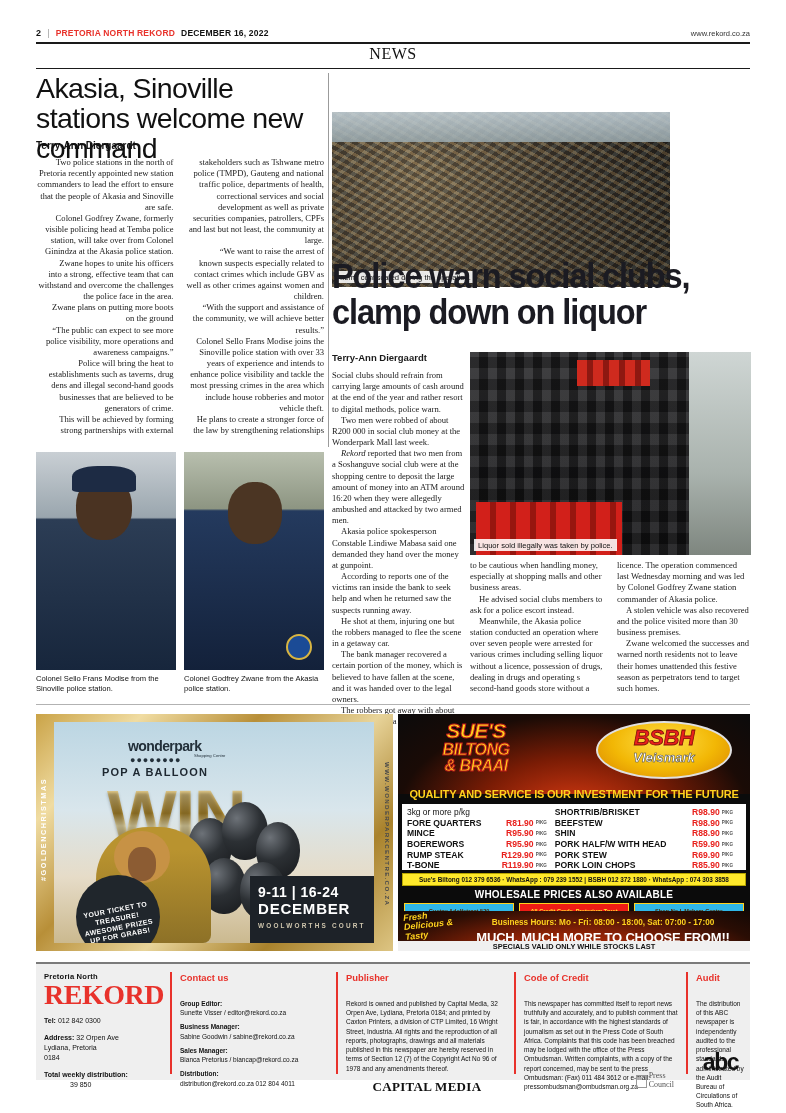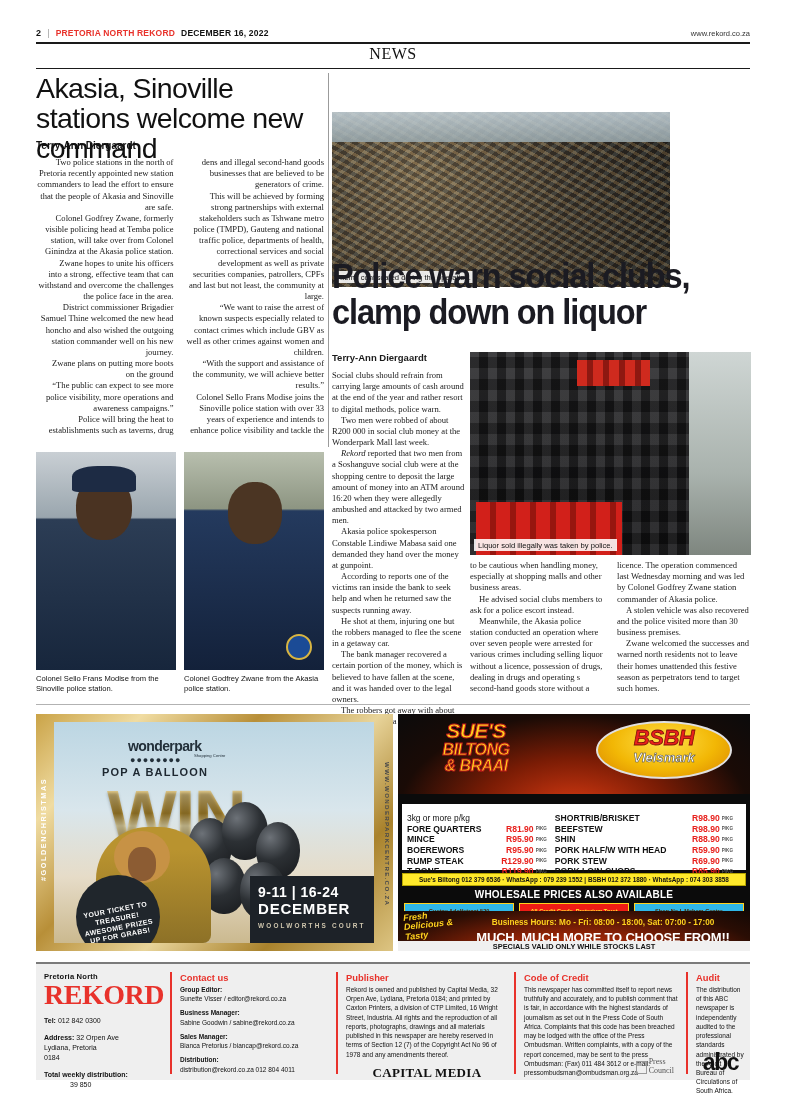--- a/index.html
+++ b/index.html
@@ -233,21 +233,21 @@
     position:absolute; right: 18px; top: 36px; width: 136px; text-align:center;
     font-size: 13px; font-weight:bold; font-style:italic; color:#ffffff;
     -webkit-text-stroke: .5px #444;
   }
   .bt-quality {
     position:absolute; left:0; top: 74px; width:100%; text-align:center;
     font-size: 11px; font-weight:bold; color:#ffd21e; letter-spacing:-.2px;
   }
   .bt-table {
     position:absolute; left: 4px; top: 90px; width: 344px; height: 66px;
-    background: #ffffff; color:#111; padding: 9px 5px;
+    background: #ffffff; color:#111; padding: 3px 5px;
   }
   .bt-table table { width:100%; border-collapse:collapse; font-size: 8.6px; font-weight:bold; }
   .bt-table td { padding: .3px 0; white-space: nowrap; }
   .bt-table td.price { color:#e8201c; text-align:right; padding-right:2px; }
   .bt-table td.unit { color:#555; font-size:4.6px; padding-right:5px; }
   .bt-table td.hdr { font-weight:normal; font-size:8.4px; }
   .bt-contact {
     position:absolute; left: 4px; top: 159px; width: 344px; height: 13px;
     background: #ffe92b; border: 1px solid #b8a600;
     font-size: 6.4px; font-weight:bold; color:#111; text-align:center; line-height: 12px;
@@ -280,21 +280,21 @@
     position:absolute; left: 36px; top: 962px; width: 714px; height: 118px;
     background: #efefef; border-top: 2px solid #7b7b7b;
     font-family:"Liberation Sans",sans-serif;
   }
   .f-col { position:absolute; top: 8px; }
   .f-div { position:absolute; top: 8px; width: 1.5px; height: 102px; background:#e8322b; }
   .f-pn { font-size: 7.6px; font-weight:bold; color:#111; letter-spacing:.2px; }
   .f-rekord { font-family:"Liberation Serif", serif; font-size: 28px; font-weight: bold; color:#e8322b; line-height:1; letter-spacing:-.5px;}
   .f-kv { font-size: 7px; color:#111; line-height: 1.42; margin-top: 7px; }
   .f-kv b { font-weight:bold; }
-  .f-h { font-size: 9.4px; font-weight:bold; color:#e8322b; margin-bottom: 2px; }
+  .f-h { font-size: 9.4px; font-weight:bold; color:#e8322b; margin-bottom: 16px; }
   .f-body { font-size: 6.5px; color:#111; line-height: 1.42; }
   .f-body b { font-weight:bold; }
   .f-capital { font-family:"Liberation Serif",serif; font-size: 13px; font-weight:bold; color:#111; text-align:center; margin-top: 6px; letter-spacing:.3px;}
   .f-press { position:absolute; right: 6px; bottom: 2px; font-family:"Liberation Serif",serif; font-size:9px; color:#555; line-height:1.05;}
   .f-press .sq { display:inline-block; width:11px; height:13px; border:1.5px solid #9a9a9a; vertical-align:-3px; margin-right:2px;}
   .f-abc { position:absolute; right: 12px; bottom: 4px; font-family:"Liberation Sans",sans-serif; font-size: 23px; font-weight:bold; color:#111; letter-spacing:-1.5px;}
 
   
   .ph-scrap-art { position:absolute; inset:0;
     background:
@@ -342,21 +342,20 @@
   <div class="rule-top"></div>
   <div class="section-label">NEWS</div>
   <div class="rule-under"></div>
 
   <h1 class="a1-head">Akasia, Sinoville stations welcome new command</h1>
   <div class="a1-byline">Terry-Ann Diergaardt</div>
   <div class="a1-cols" id="a1body">
       <p class="noind">Two police stations in the north of Pretoria recently appointed new station commanders to lead the effort to ensure that the people of Akasia and Sinoville are safe.</p>
       <p>Colonel Godfrey Zwane, formerly visible policing head at Temba police station, will take over from Colonel Ginindza at the Akasia police station.</p>
       <p>Zwane hopes to unite his officers into a strong, effective team that can withstand and overcome the challenges the police face in the area.</p>
-      <p>District commissioner Brigadier Samuel Thine welcomed the new head honcho and also wished the outgoing station commander well on his new journey.</p>
       <p>Zwane plans on putting more boots on the ground</p>
       <p>“The public can expect to see more police visibility, more operations and awareness campaigns.”</p>
       <p>Police will bring the heat to establishments such as taverns, drug dens and illegal second-hand goods businesses that are believed to be generators of crime.</p>
       <p>This will be achieved by forming strong partnerships with external stakeholders such as Tshwane metro police (TMPD), Gauteng and national traffic police, departments of health, correctional services and social development as well as private securities companies, patrollers, CPFs and last but not least, the community at large.</p>
       <p>“We want to raise the arrest of known suspects especially related to contact crimes which include GBV as well as other crimes against women and children.</p>
       <p>“With the support and assistance of the community, we will achieve better results.”</p>
       <p>Colonel Sello Frans Modise joins the Sinoville police station with over 33 years of experience and intends to enhance police visibility and tackle the most pressing crimes in the area which include house robberies and motor vehicle theft.</p>
       <p>He plans to create a stronger force of the law by strengthening relationships with the local CPF for more manpower on the streets.</p>
     </div>
   <div class="vrule-1"></div>
@@ -447,20 +446,21 @@
   <div class="ad-bt">
     <div class="bt-flame"></div>
     <div class="bt-sue">
       <span>SUE'S</span>
       <span class="l2">BILTONG</span>
       <span class="l3">&amp; BRAAI</span>
     </div>
     <div class="bt-bsbh-ellipse"></div>
     <div class="bt-bsbh">BSBH</div>
     <div class="bt-vleis">Vleismark</div>
+    <div class="bt-quality">QUALITY AND SERVICE IS OUR INVESTMENT FOR THE FUTURE</div>
 
     <div class="bt-table">
       <table>
         <tbody id="bt-rows">
             <tr>
               <td class="hdr">3kg or more p/kg</td>
               <td></td>
               <td></td>
               <td>SHORTRIB/BRISKET</td>
               <td class="price">R98.90</td>

